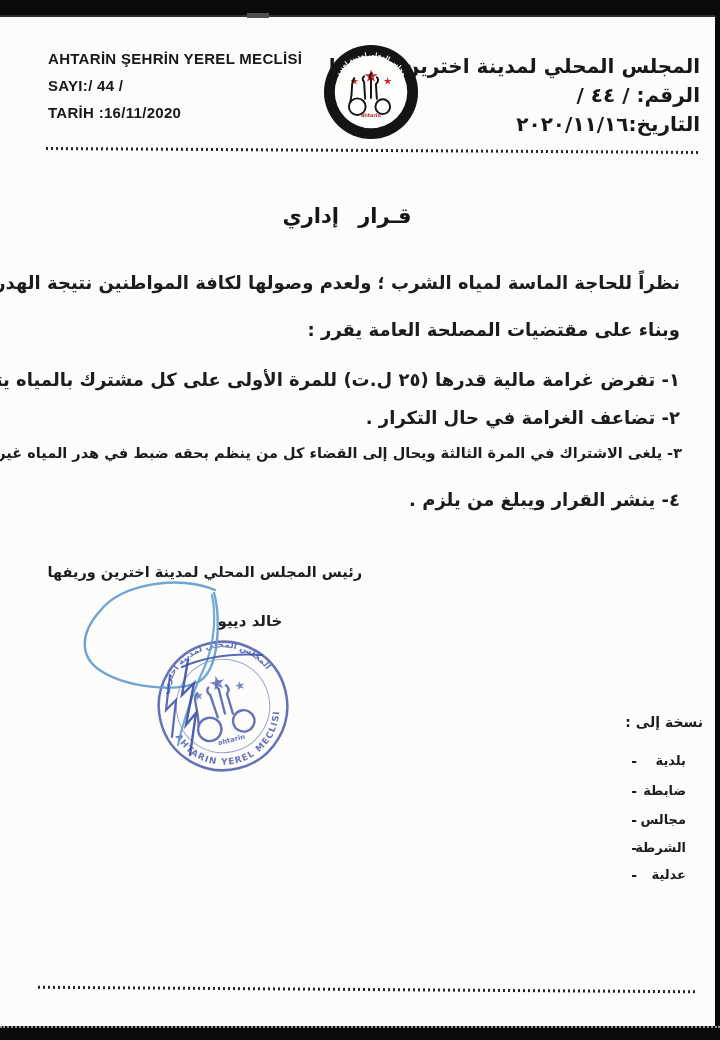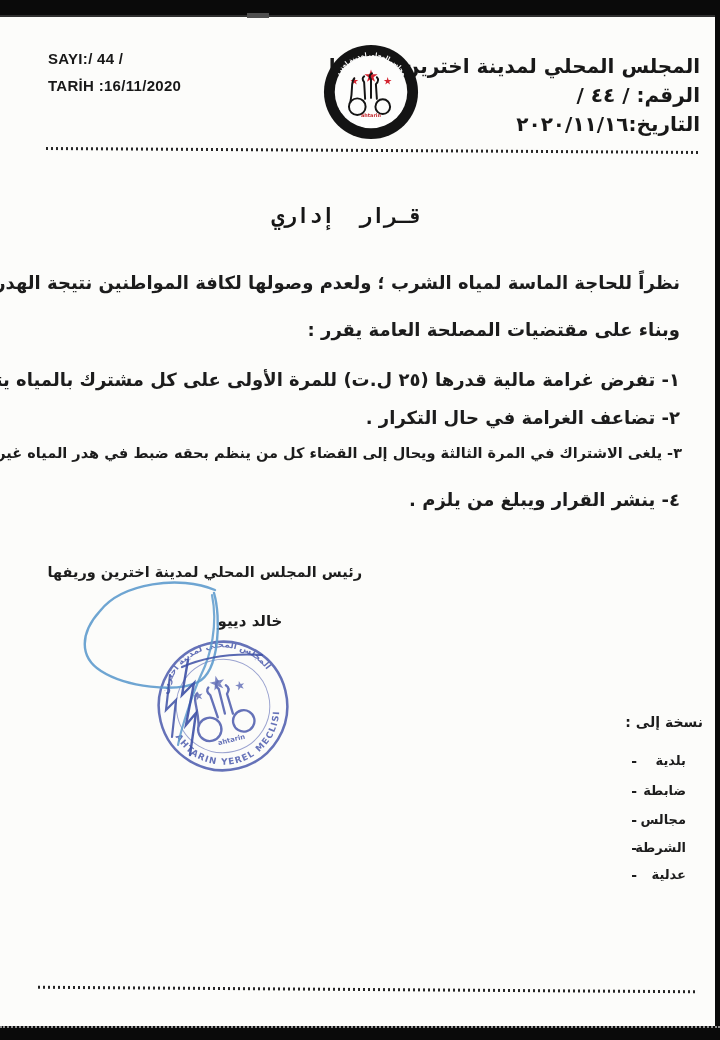--- a/index.html
+++ b/index.html
@@ -22,21 +22,21 @@
           font-weight:bold;font-size:20px;line-height:29px;color:#181818;}
   .logo{position:absolute;left:322px;top:43px;}
 
   .dotline{position:absolute;height:3px;
     background-image:repeating-linear-gradient(90deg,#252525 0px,#252525 2px,transparent 2px,transparent 5px);}
   .dotline.l1{left:46px;top:149px;width:654px;transform:rotate(.35deg);}
   .dotline.l2{left:38px;top:988px;width:658px;transform:rotate(.4deg);}
 
   
   .doc-title{position:absolute;left:0;top:204px;width:694px;text-align:center;direction:rtl;
-             font-weight:bold;font-size:21px;word-spacing:12px;color:#161616;font-family:Liberation Mono, monospace;}
+             font-weight:bold;font-size:21px;word-spacing:12px;color:#161616;}
   .body-line{position:absolute;right:40px;direction:rtl;white-space:nowrap;
              font-weight:bold;font-size:18px;color:#1c1c1c;}
   .bl-intro{top:272px;}
   .bl-basis{top:319px;}
   .bl-i1{top:369px;}
   .bl-i2{top:407px;}
   .bl-i3{top:445px;right:38px;font-size:14.5px;}
   .bl-i4{top:489px;}
 
   
@@ -59,20 +59,21 @@
 <body>
 
 <div class="page">
 
   <div class="bar-top"></div>
   <div class="bar-right"></div>
   <div class="bar-bottom"></div>
   <div class="scan-notch"></div>
 
   <div class="hdr-tr">
+    <div class="ln">AHTARİN ŞEHRİN YEREL MECLİSİ</div>
     <div class="ln">SAYI:/ 44 /</div>
     <div class="ln">TARİH :16/11/2020</div>
   </div>
 
   <div class="hdr-ar">
     <div>المجلس المحلي لمدينة اخترين وريفها</div>
     <div>الرقم:  / ٤٤ /</div>
     <div>التاريخ:٢٠٢٠/١١/١٦</div>
   </div>
 

